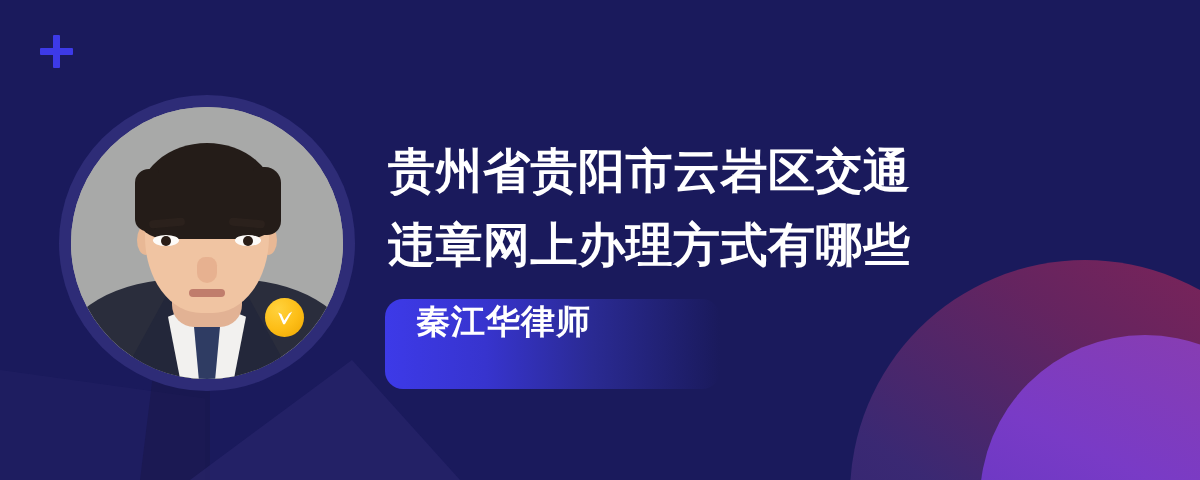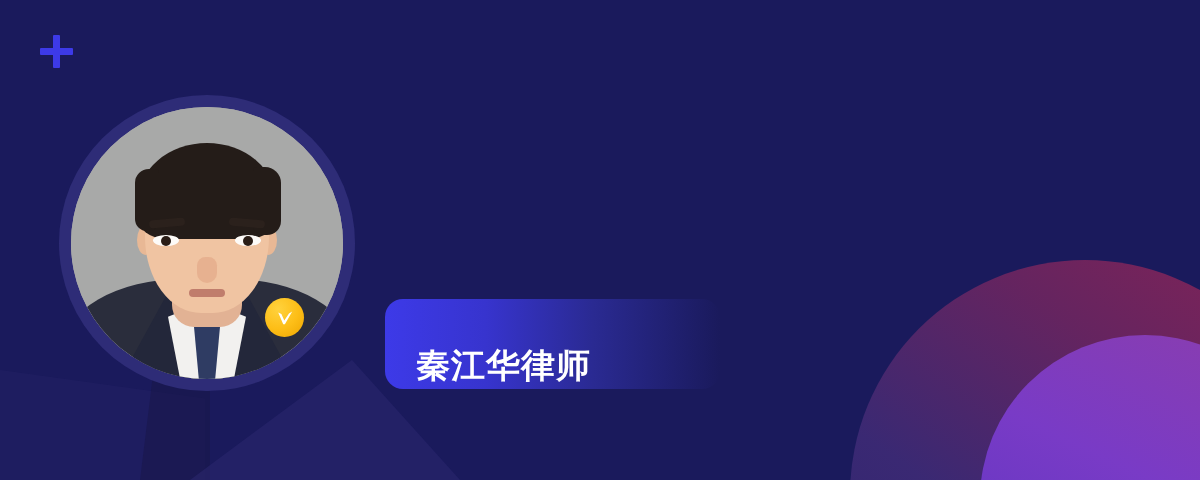--- a/index.html
+++ b/index.html
@@ -253,21 +253,21 @@
   
   .name-pill {
     position: absolute;
     left: 385px;
     top: 299px;
     width: 335px;
     height: 90px;
     border-radius: 18px;
     background: linear-gradient(90deg, #3d3ae8 0%, #3734ce 30%, #2a2a92 62%, rgba(26,26,92,0) 100%);
     display: flex;
-    align-items: flex-end;
+    align-items: flex-start;
   }
   .name-text {
     margin-left: 31px;
     color: #ffffff;
     font-size: 34px;
     font-weight: 700;
     letter-spacing: 1px;
   }
 </style>
 </head>
@@ -312,18 +312,20 @@
       <div class="ph-mouth"></div>
     </div>
   </div>
 
   <div class="verified-badge">
     <svg width="22" height="22" viewBox="0 0 22 22" aria-hidden="true">
       <path d="M4.2 5.6 L9.2 17.2 L10.9 17.2 L18.2 4.4 L15.0 6.6 L10.3 13.4 L7.4 7.0 Z" fill="#ffffff"></path>
     </svg>
   </div>
 
+  <div class="title">贵州省贵阳市云岩区交通
+违章网上办理方式有哪些</div>
 
   <div class="name-pill">
     <span class="name-text">秦江华律师</span>
   </div>
 
 </div>
 
 </body></html>

